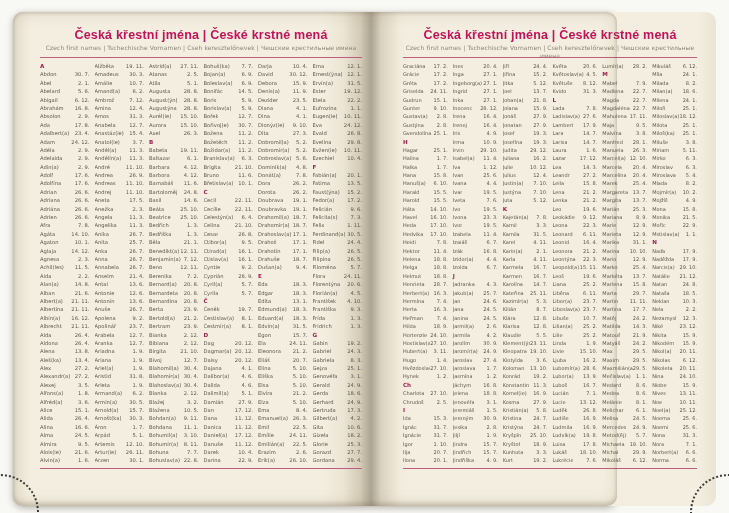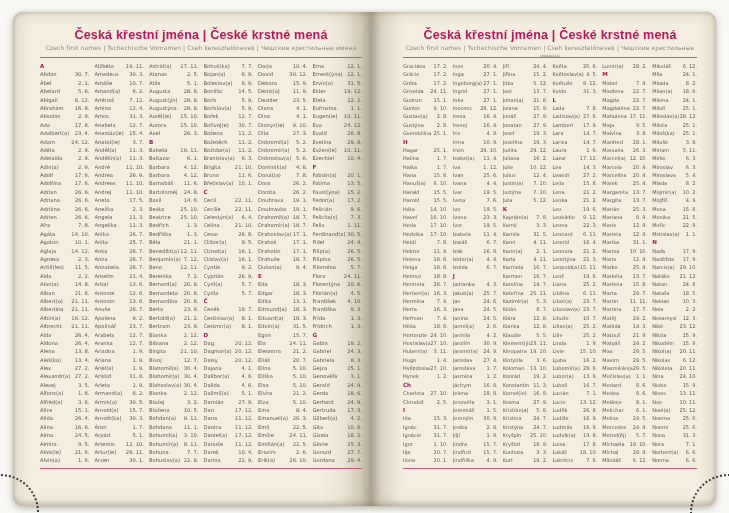--- a/index.html
+++ b/index.html
@@ -1,18 +1,18 @@
 <!DOCTYPE html>
 <html><head>
 <meta charset="utf-8">
 <style>
   html,body{margin:0;padding:0;}
   body{font-family:"DejaVu Sans",sans-serif;background:#eceae6;}
   .canvas{position:relative;width:729px;height:513px;background:#f8f8f5;overflow:hidden;}
-  .book{position:absolute;left:13px;top:12px;width:703px;height:494px;border-radius:10px;
+  .book{position:absolute;left:13px;top:12px;width:604px;height:494px;border-radius:10px;
         background:#f2edde;box-shadow:0 2px 7px rgba(60,50,30,.35),0 0 1px rgba(0,0,0,.25);}
   .page{position:absolute;top:0;bottom:0;}
   .page.left{left:0;width:352px;border-radius:10px 0 0 10px;
       background:linear-gradient(to right,#eae4d3 0%,#f3eee0 5%,#f3eee0 88%,#e3dcc8 100%);}
   .page.right{left:352px;width:351px;border-radius:0 10px 10px 0;
       background:linear-gradient(to left,#eae4d3 0%,#f3eee0 5%,#f3eee0 88%,#e5decb 100%);}
   .gutter{position:absolute;left:330px;width:56px;top:0;bottom:0;pointer-events:none;
       background:linear-gradient(to right,rgba(95,80,55,0) 0%,rgba(95,80,55,.14) 32%,rgba(58,48,30,.34) 50%,rgba(95,80,55,.12) 68%,rgba(95,80,55,0) 100%);}
   .vignette{position:absolute;inset:0;border-radius:10px;pointer-events:none;
       box-shadow:inset 0 0 16px rgba(135,120,90,.22),inset 0 -3px 4px rgba(110,95,70,.28),inset 0 2px 3px rgba(110,95,70,.18);}

